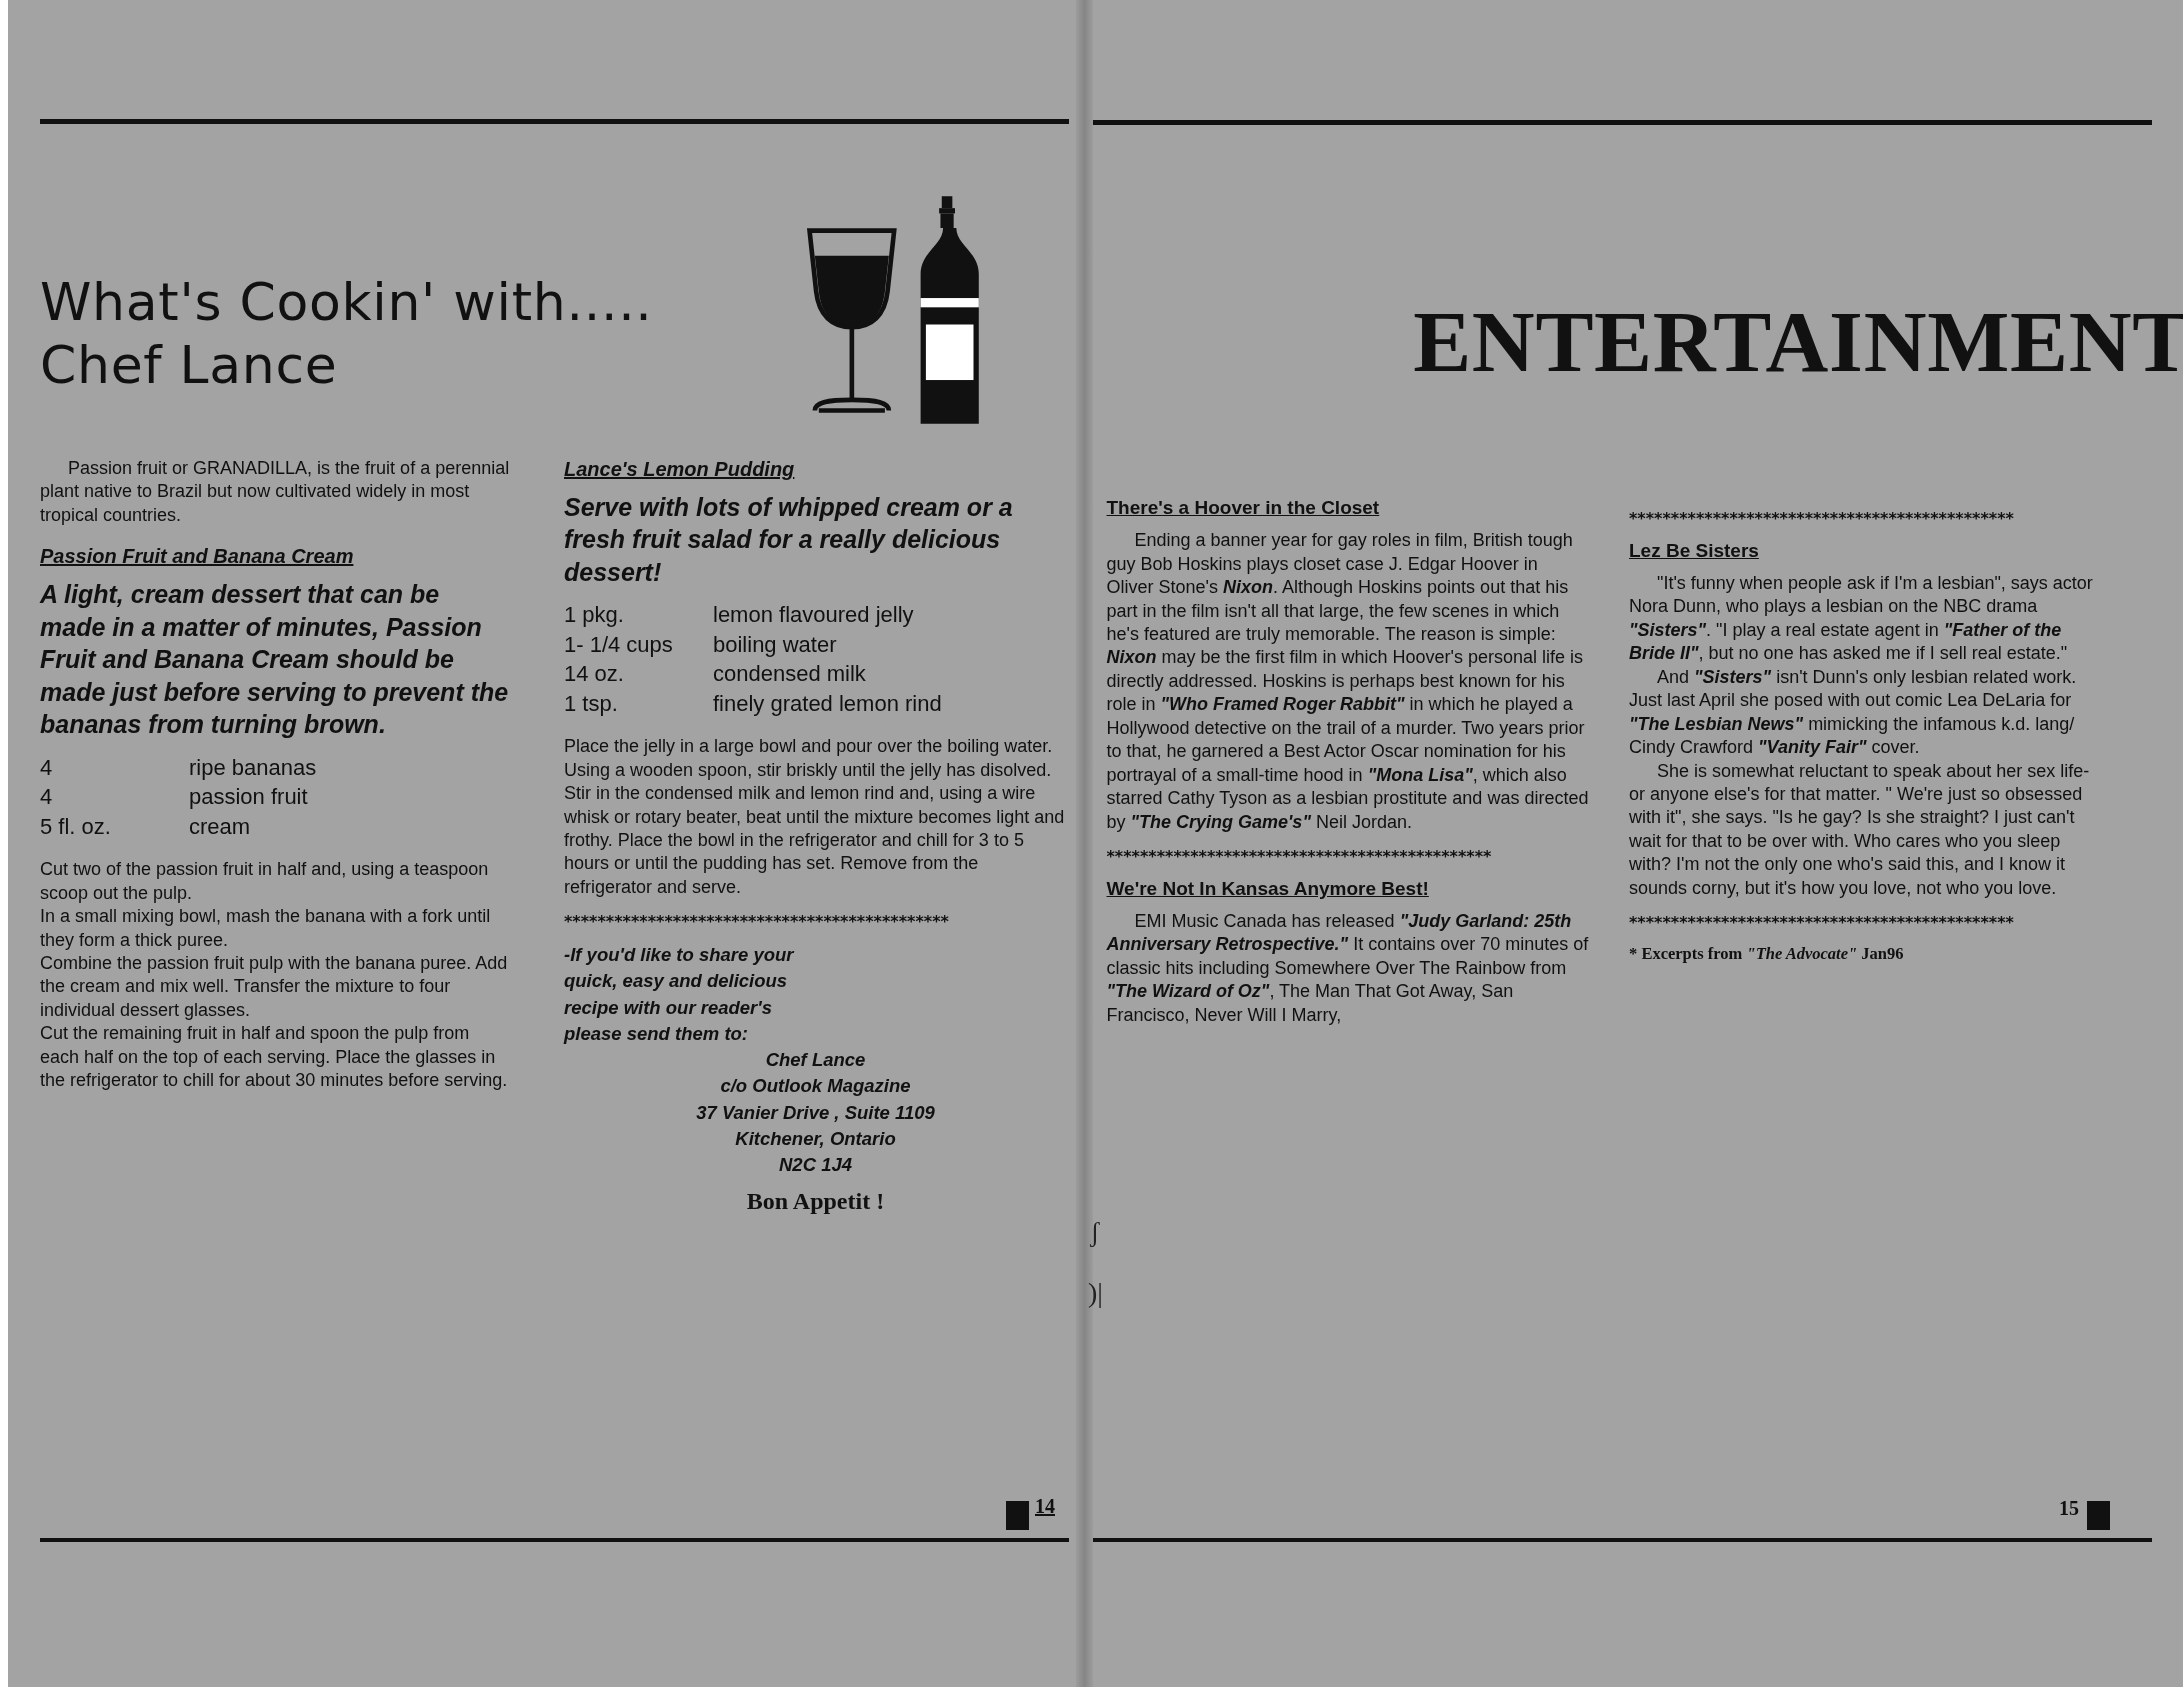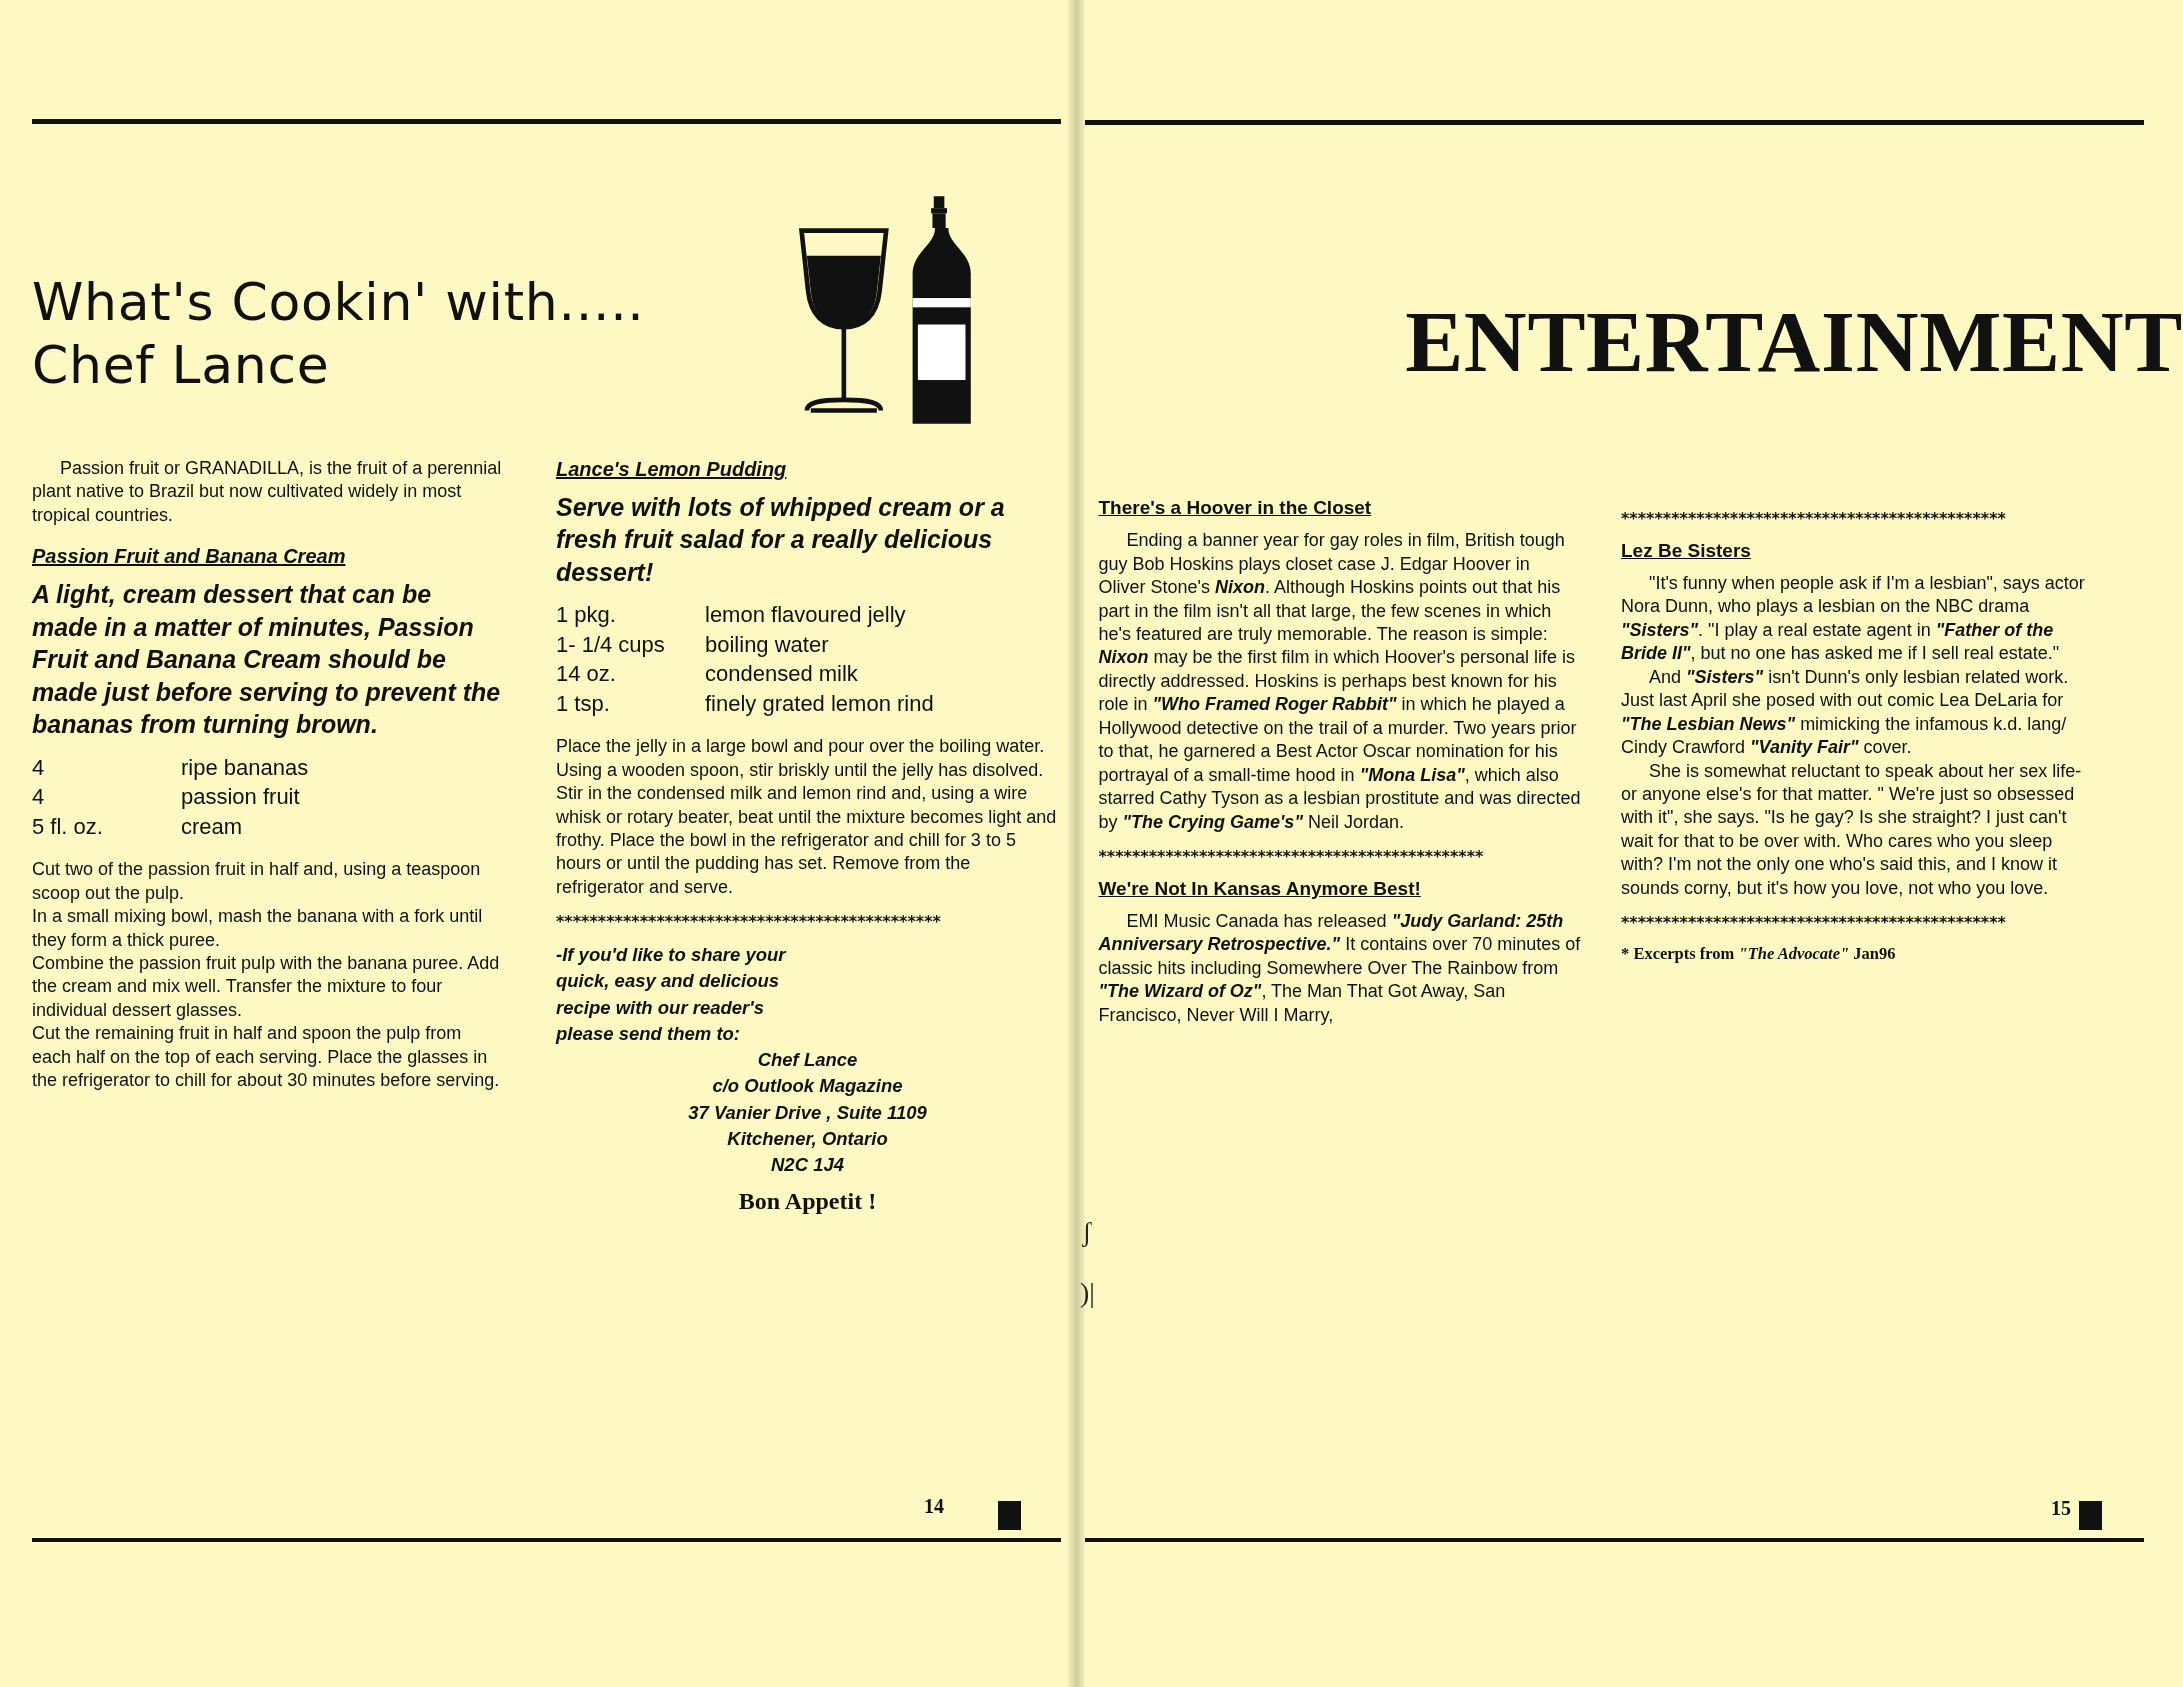--- a/index.html
+++ b/index.html
@@ -11,21 +11,22 @@
     width: 2183px;
     height: 1687px;
     font-family: "Liberation Sans", sans-serif;
     color: #111;
     overflow: hidden;
     position: relative;
   }
   .spread {
     position: absolute;
     inset: 0;
-    background: #fef9c3;
+    background: #a3a3a3;
+    margin-left: 8px;
   }
   
   .gutter {
     position: absolute;
     left: 1068px;
     top: 0;
     width: 17px;
     height: 1687px;
     background: linear-gradient(to right, rgba(0,0,0,0.04), rgba(0,0,0,0.18), rgba(0,0,0,0.04));
   }
@@ -298,21 +299,21 @@
         <div>please send them to:</div>
         <div class="center">Chef Lance</div>
         <div class="center">c/o Outlook Magazine</div>
         <div class="center">37 Vanier Drive , Suite 1109</div>
         <div class="center">Kitchener, Ontario</div>
         <div class="center">N2C 1J4</div>
         <div class="bon">Bon Appetit !</div>
       </div>
     </div>
 
-    <div class="pagenum" style="left:924px; top:1495px;">14</div>
+    <div class="pagenum" style="left:1027px; top:1495px;text-decoration:underline;">14</div>
     <div class="blacksq" style="left:998px; top:1501px;"></div>
   </div>
 
   <div class="page page-right">
 
     <div class="rule-top" style="left:13.2px; top:120px; width:1059px;"></div>
     <div class="rule-bottom" style="left:13.2px; top:1538px; width:1059px;"></div>
 
     <div class="entertainment-title" style="left:0; width:1111px;">ENTERTAINMENT</div>
 

